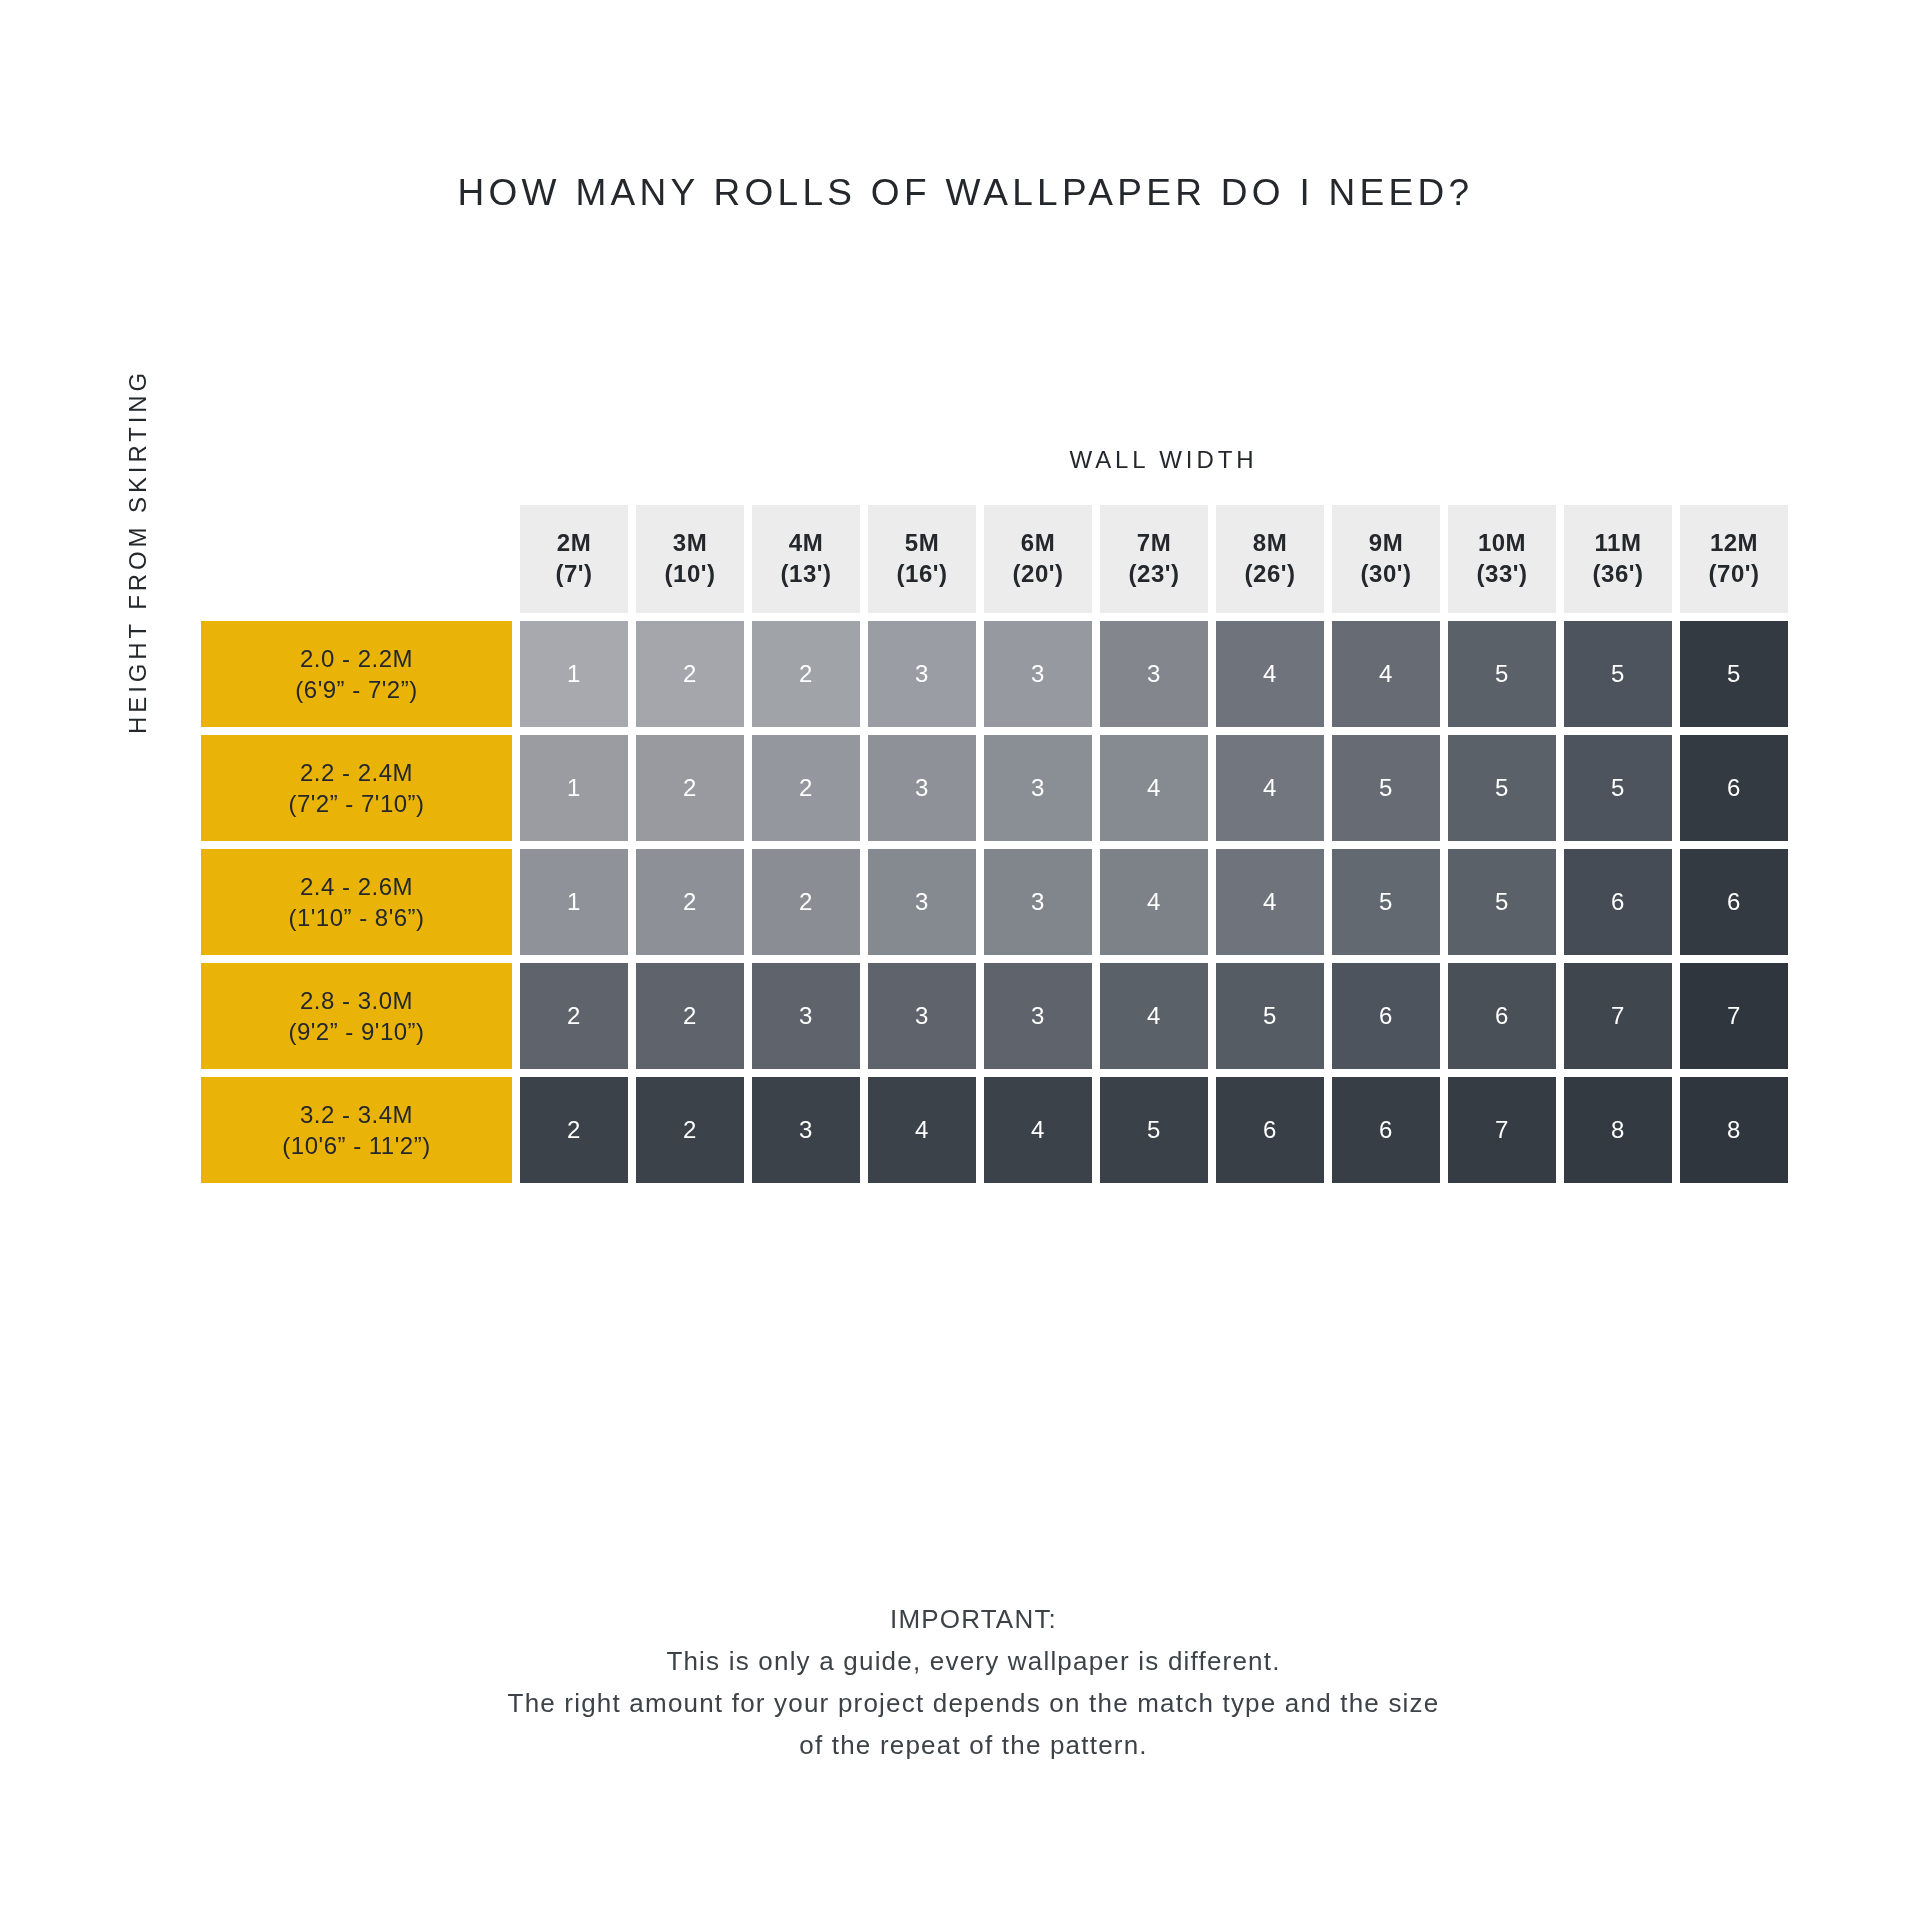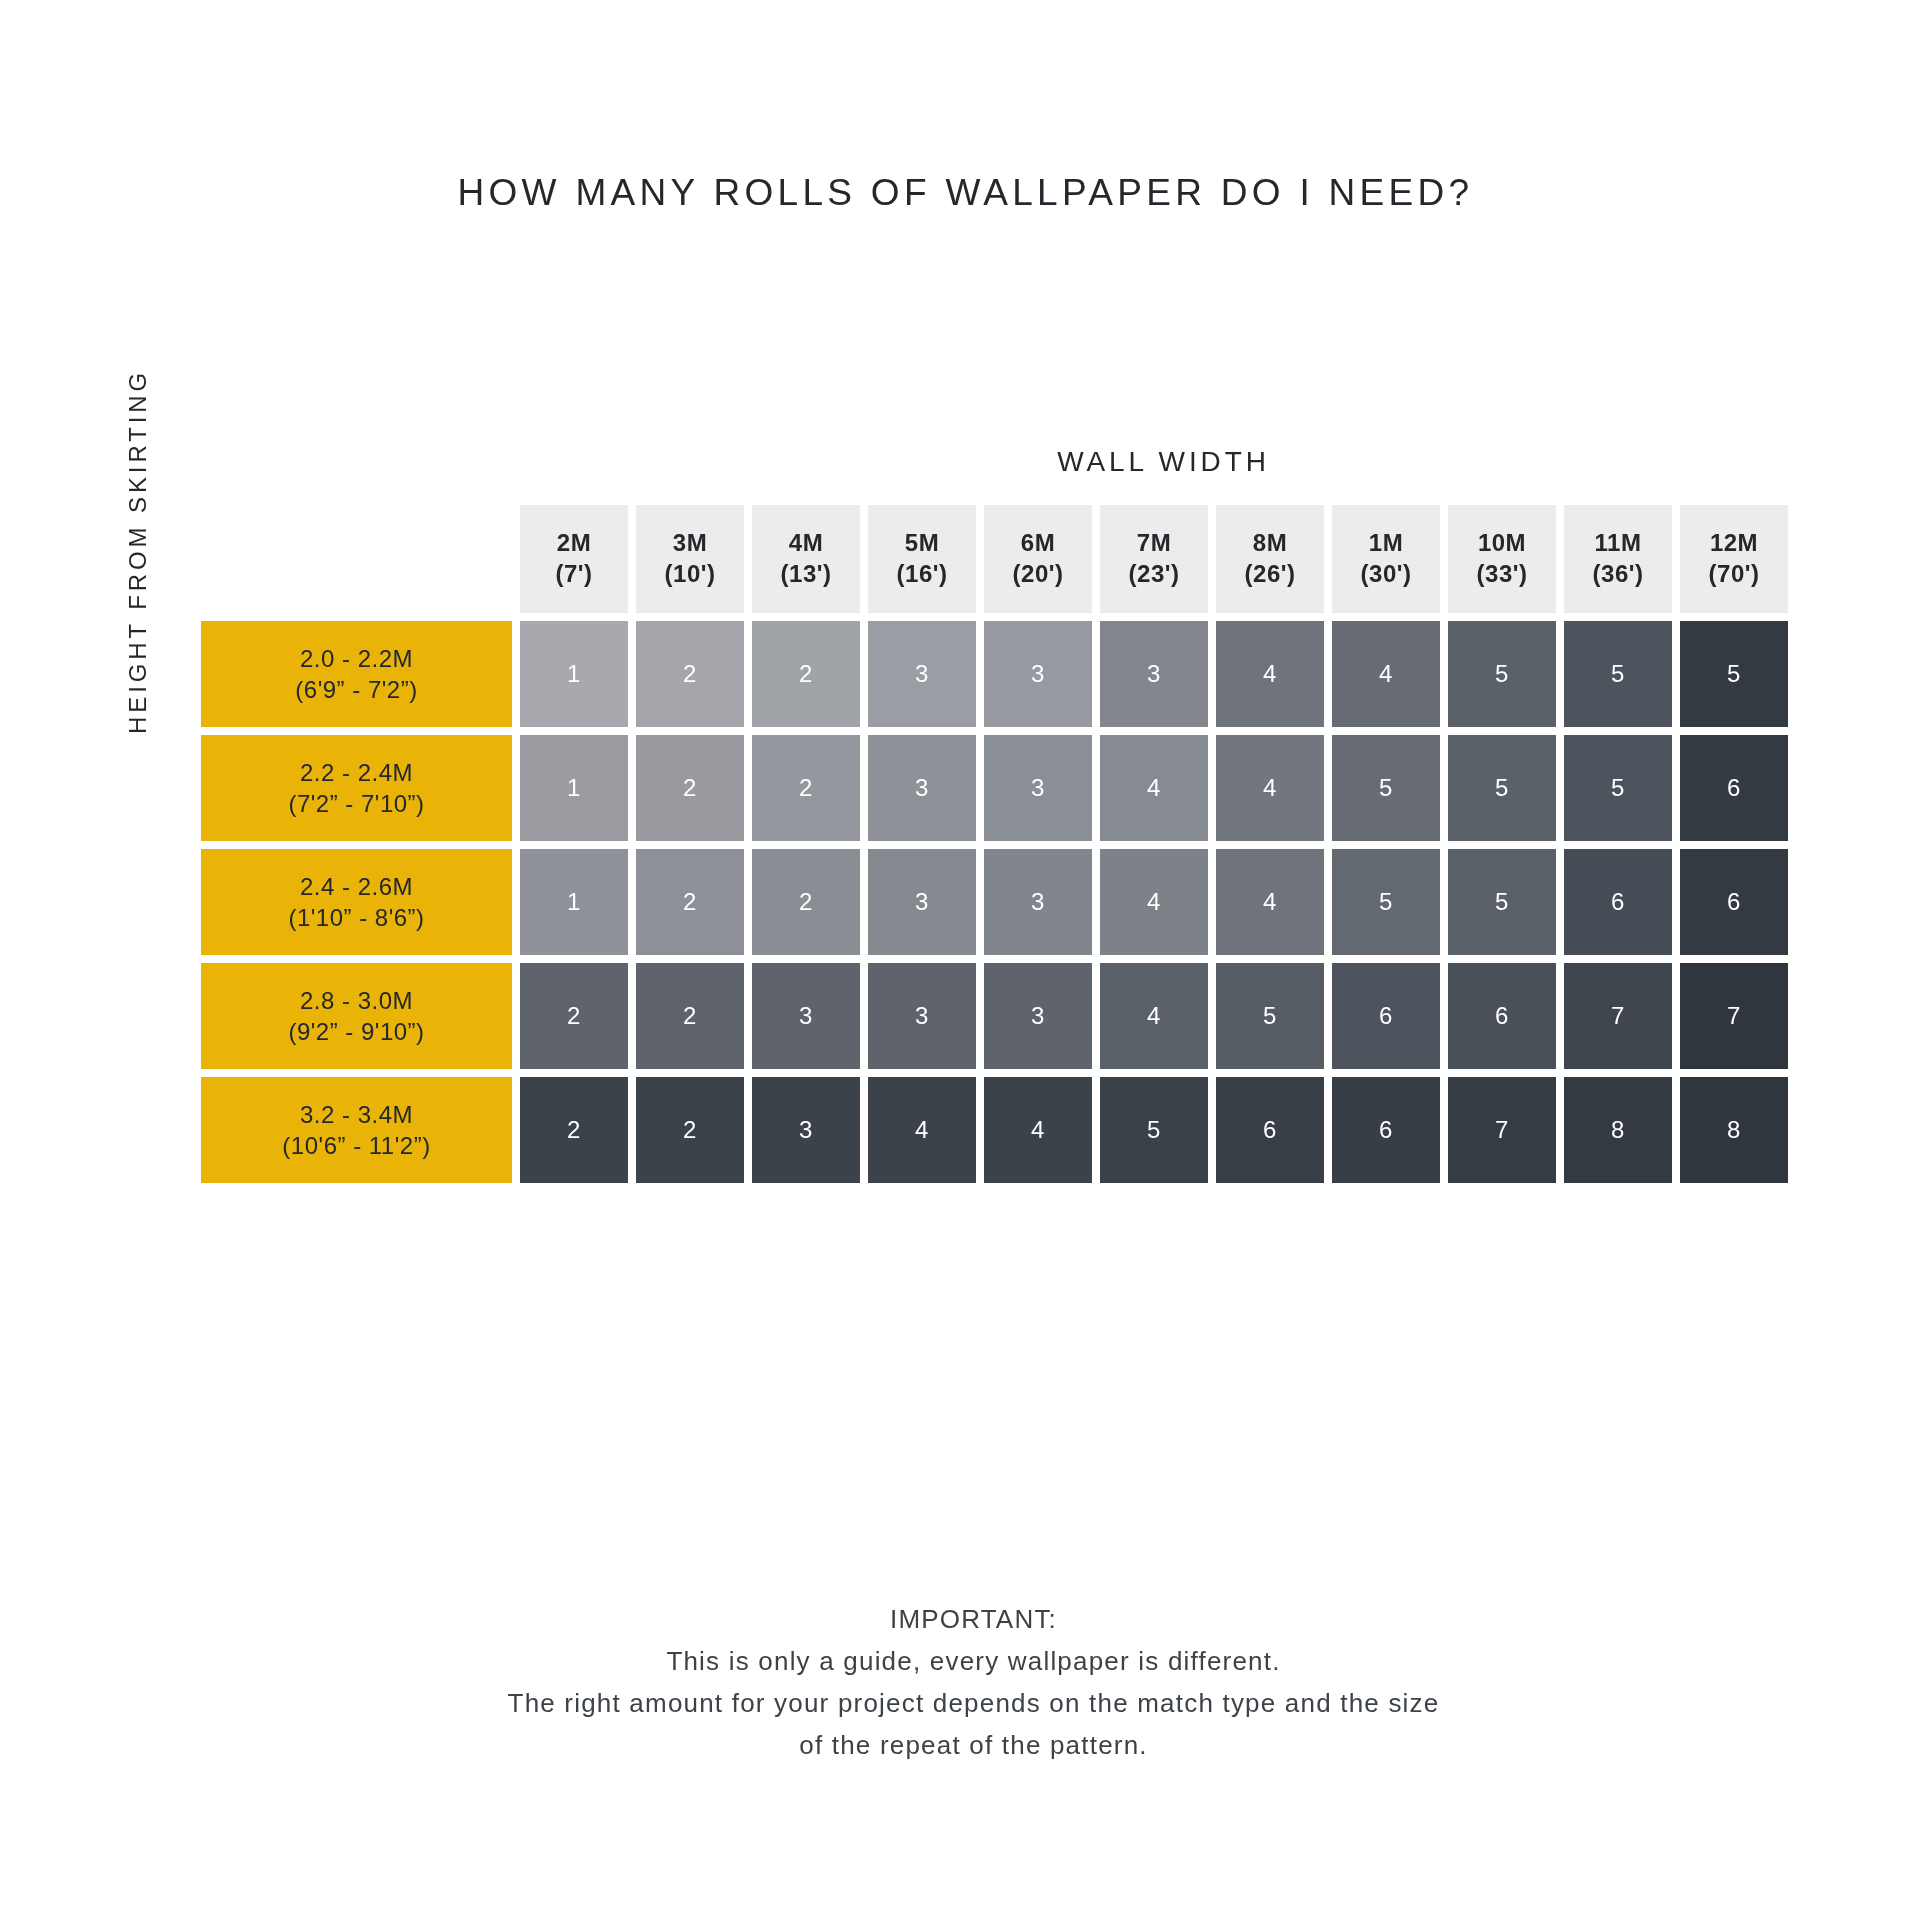--- a/index.html
+++ b/index.html
@@ -30,21 +30,21 @@
     letter-spacing: 4.3px;
     font-weight: 500;
     color: #24282c;
   }
   .wall-width-label {
     position: absolute;
     top: 446px;
     left: 512px;
     width: 1303px;
     text-align: center;
-    font-size: 28px;
+    font-size: 24px;
     letter-spacing: 3.9px;
     color: #24282c;
   }
   .height-label {
     position: absolute;
     left: 124px;
     top: 734px;
     font-size: 24px;
     letter-spacing: 3.9px;
     color: #24282c;
@@ -151,21 +151,21 @@
           </th>
           <th class="colhead">
             <div>7M</div>
             <div>(23')</div>
           </th>
           <th class="colhead">
             <div>8M</div>
             <div>(26')</div>
           </th>
           <th class="colhead">
-            <div>1M</div>
+            <div>9M</div>
             <div>(30')</div>
           </th>
           <th class="colhead">
             <div>10M</div>
             <div>(33')</div>
           </th>
           <th class="colhead">
             <div>11M</div>
             <div>(36')</div>
           </th>

